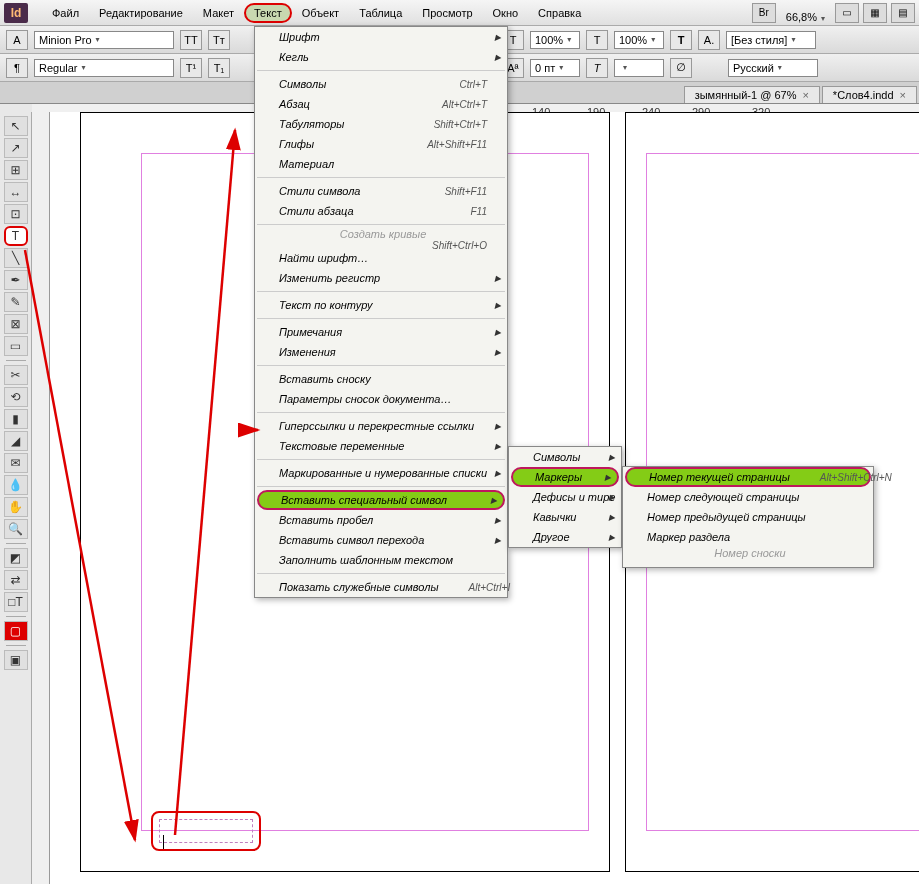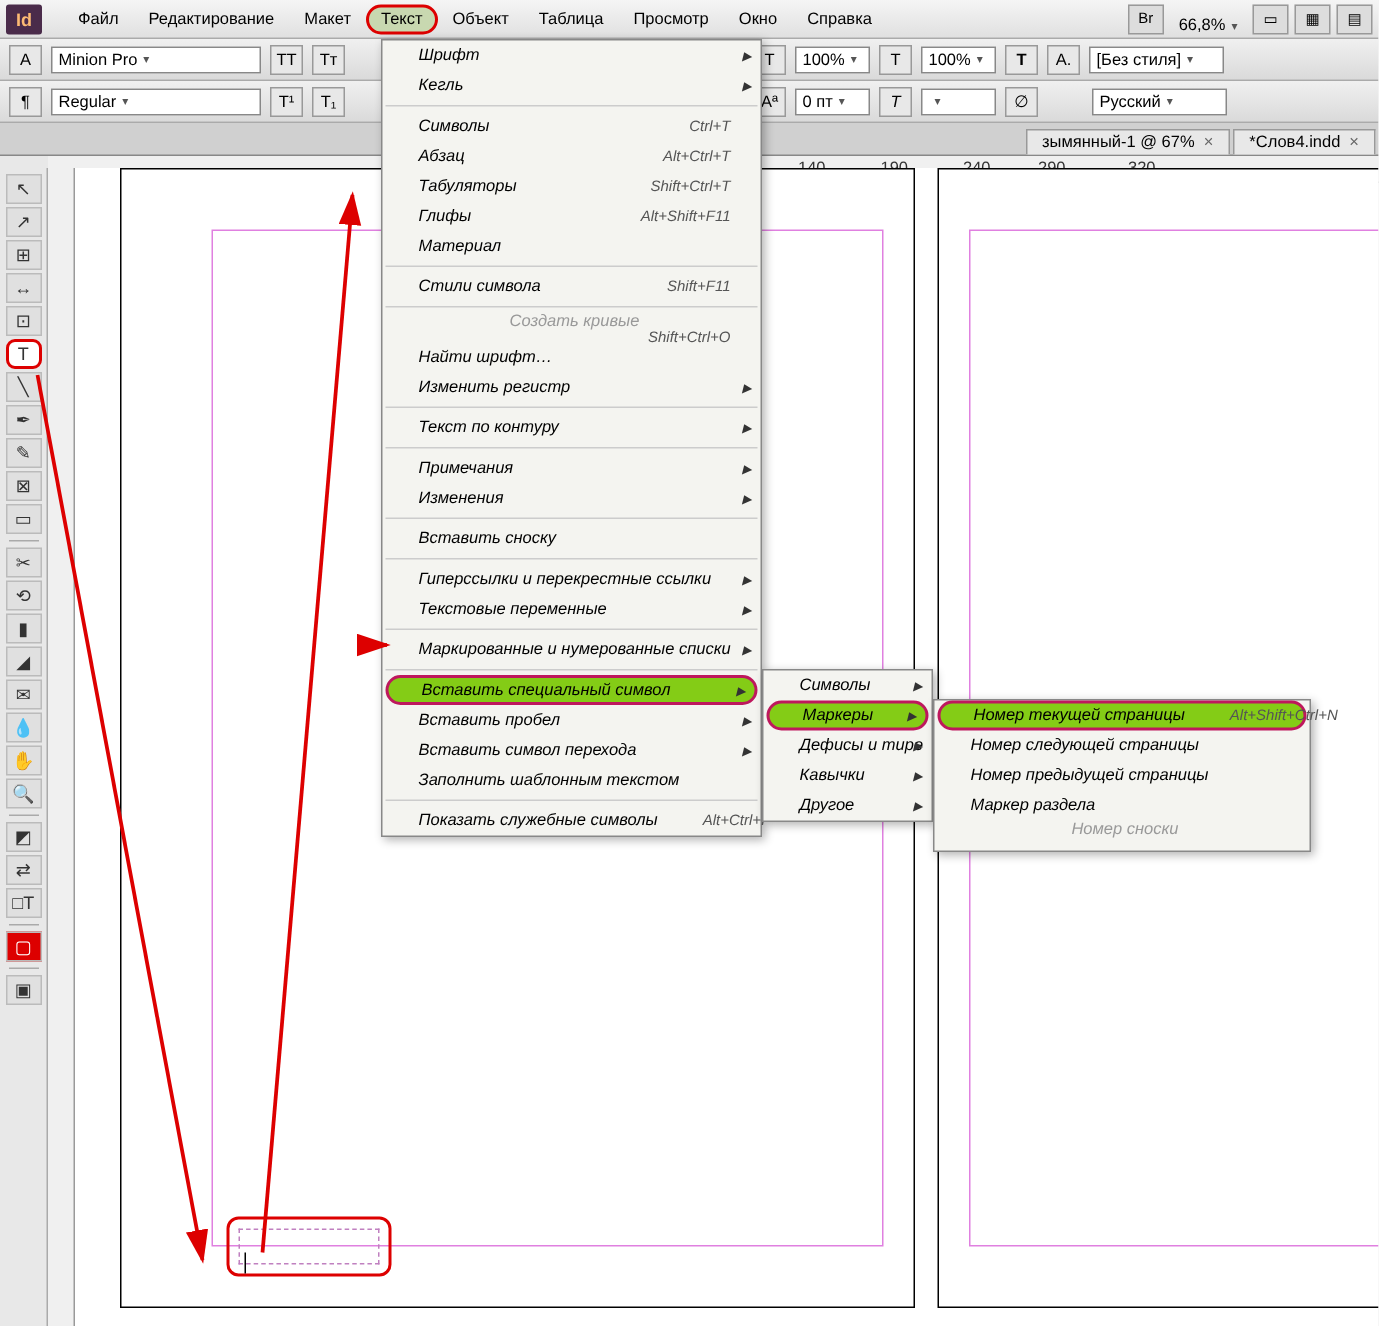--- a/index.html
+++ b/index.html
@@ -200,20 +200,24 @@
       <span class="sc">Alt+Shift+F11</span>
     </div>
     <div class="menu-row">
       <span>Материал</span>
     </div>
     <div class="menu-sep"></div>
     <div class="menu-row">
       <span>Стили символа</span>
       <span class="sc">Shift+F11</span>
     </div>
+    <div class="menu-row">
+      <span>Стили абзаца</span>
+      <span class="sc">F11</span>
+    </div>
     <div class="menu-sep"></div>
     <div class="menu-row disabled">
       <span>Создать кривые</span>
       <span class="sc">Shift+Ctrl+O</span>
     </div>
     <div class="menu-row">
       <span>Найти шрифт…</span>
     </div>
     <div class="menu-row">
       <span>Изменить регистр</span>
@@ -229,20 +233,23 @@
       <span>Примечания</span>
       <span class="arr">▶</span>
     </div>
     <div class="menu-row">
       <span>Изменения</span>
       <span class="arr">▶</span>
     </div>
     <div class="menu-sep"></div>
     <div class="menu-row">
       <span>Вставить сноску</span>
+    </div>
+    <div class="menu-row">
+      <span>Параметры сносок документа…</span>
     </div>
     <div class="menu-sep"></div>
     <div class="menu-row">
       <span>Гиперссылки и перекрестные ссылки</span>
       <span class="arr">▶</span>
     </div>
     <div class="menu-row">
       <span>Текстовые переменные</span>
       <span class="arr">▶</span>
     </div>

